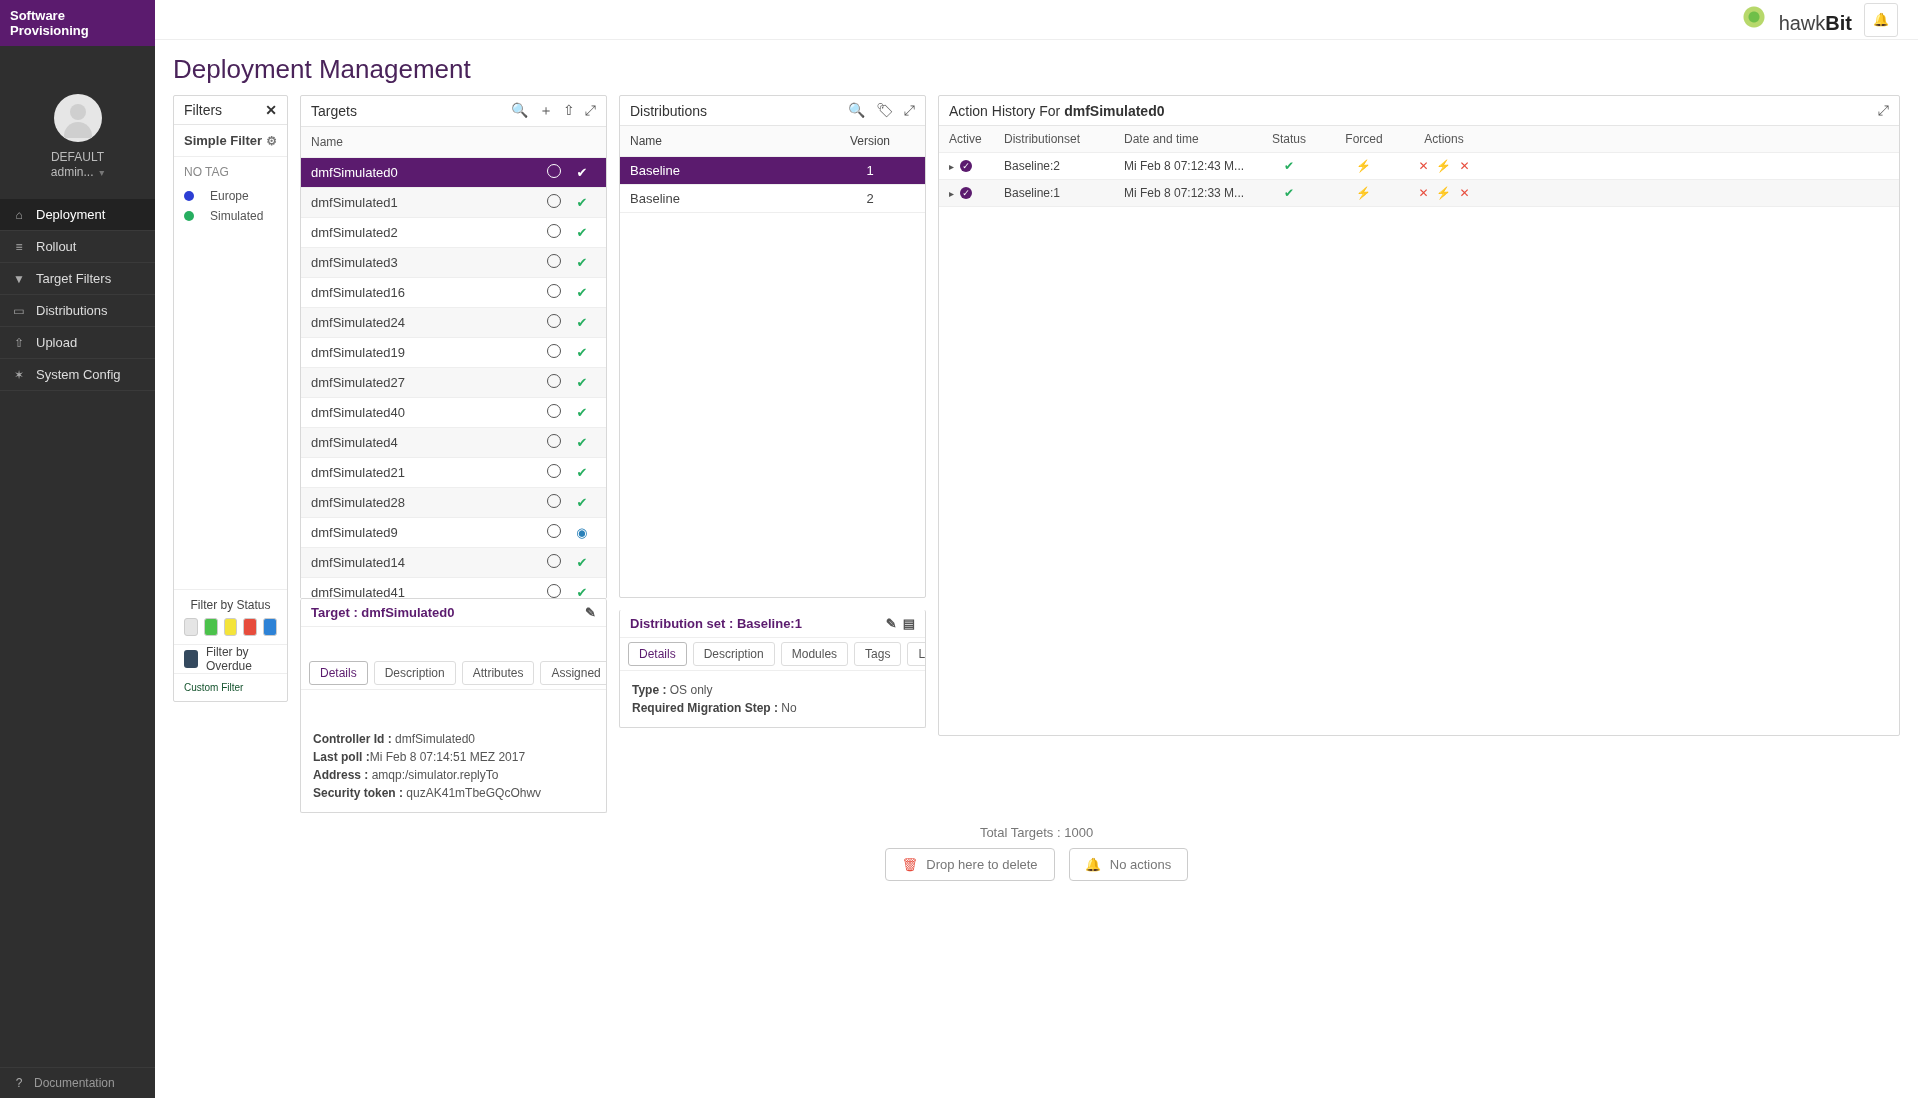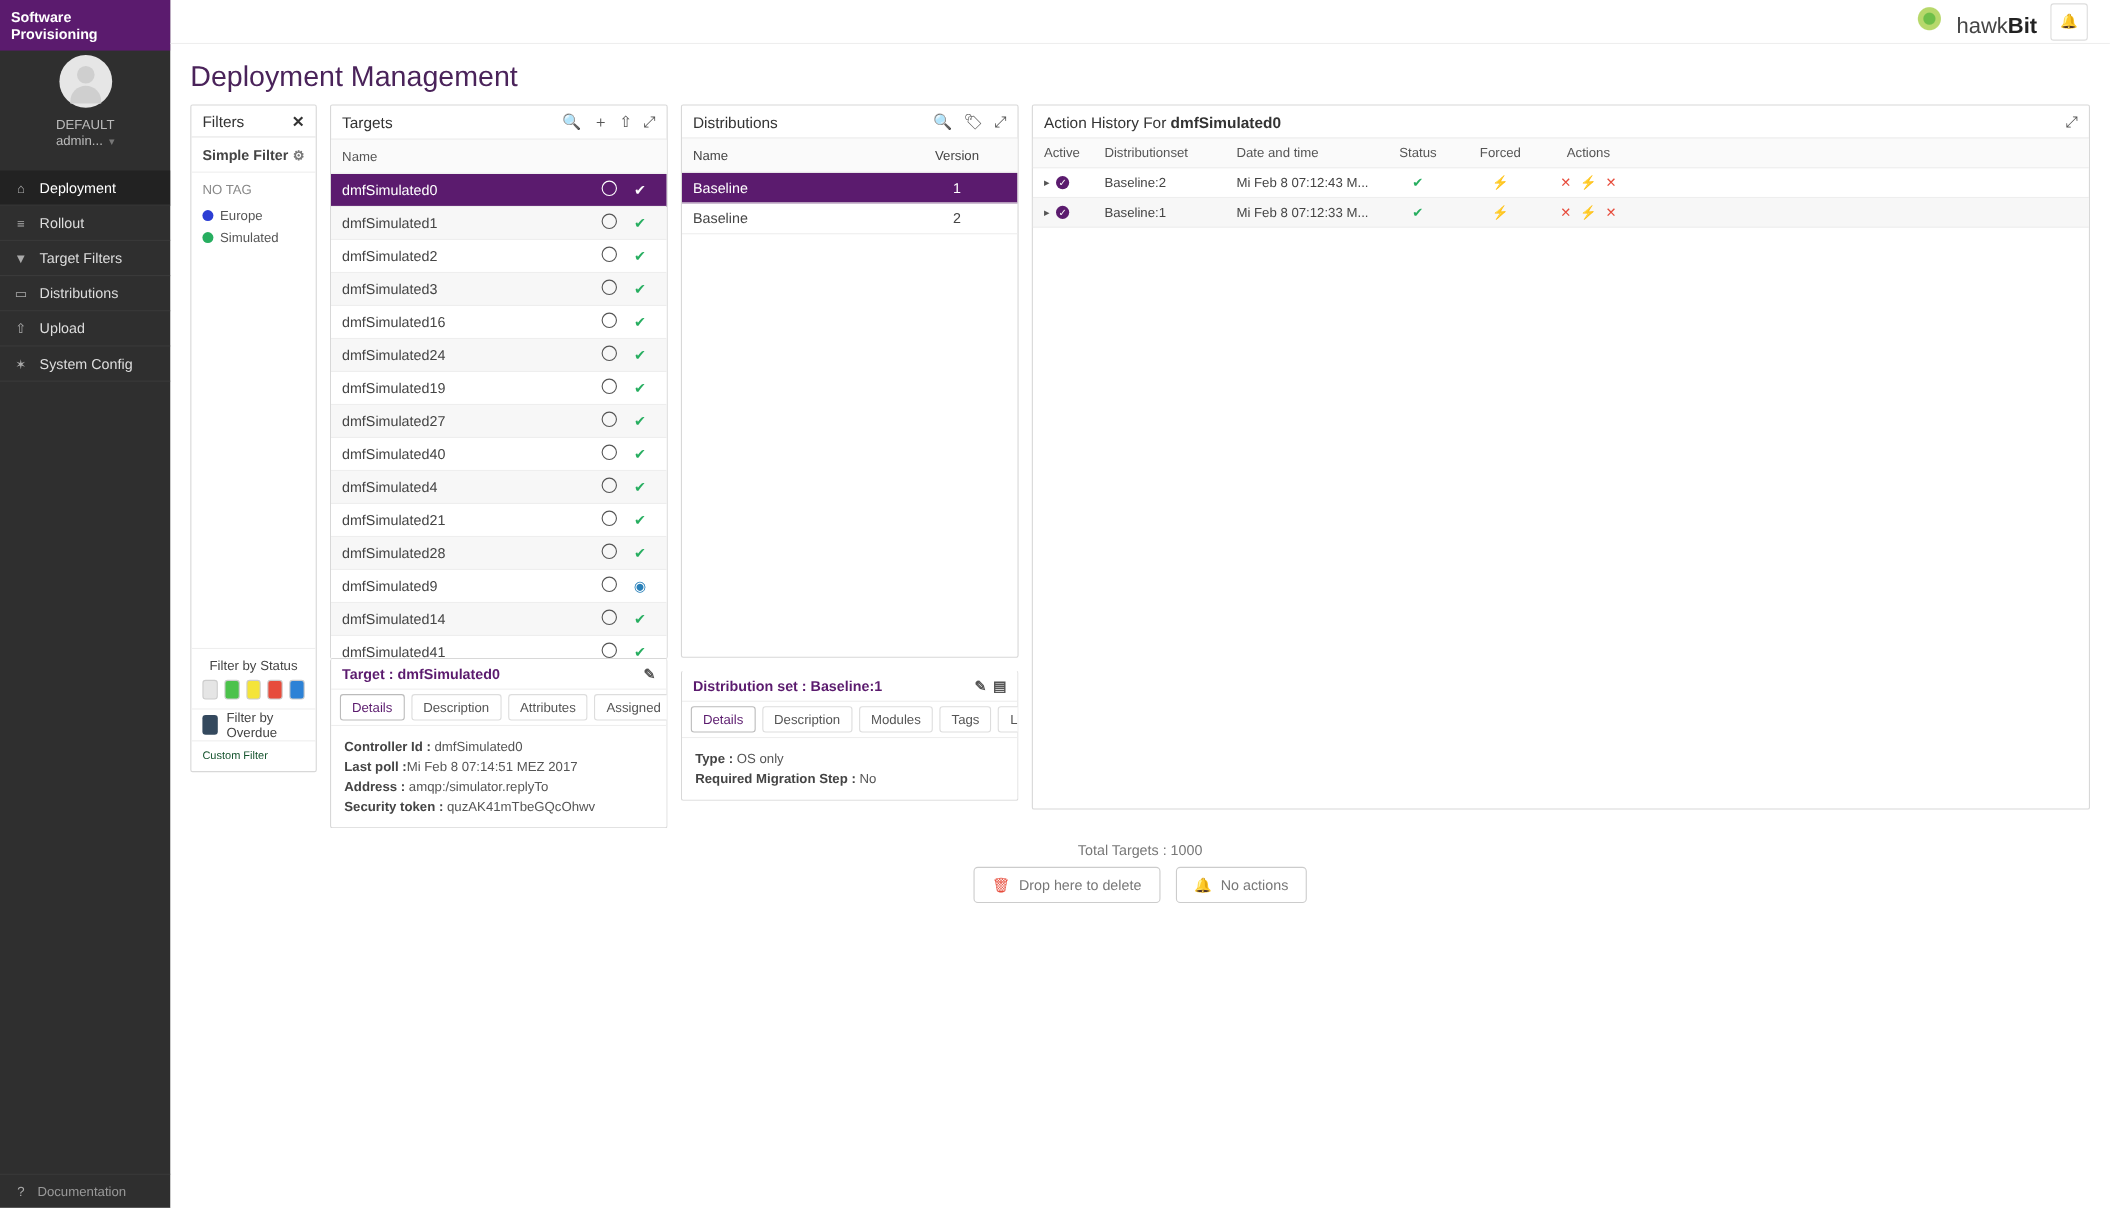--- a/index.html
+++ b/index.html
@@ -14,21 +14,21 @@
   }
   .sidebar {
     position: absolute; left: 0; top: 0; width: 155px; height: 100%;
     background: #2f2f2f; color: #ccc;
     display: flex; flex-direction: column;
   }
   .sidebar-header {
     background: #5b1b6e; color: #fff; font-weight: bold;
     padding: 8px 10px; font-size: 13px;
   }
-  .user-block { text-align: center; padding: 4px 10px 10px; }
+  .user-block { text-align: center; padding: 4px 10px 10px; margin-top: 44px; }
   .avatar {
     width: 48px; height: 48px; border-radius: 50%; background: #e6e6e6;
     margin: 0 auto 8px; position: relative;
   }
   .avatar::before {
     content: ""; position: absolute; left: 50%; top: 10px;
     width: 16px; height: 16px; border-radius: 50%; background: #cfcfcf;
     transform: translateX(-50%);
   }
   .avatar::after {
@@ -89,21 +89,21 @@
   .panel-icons span { cursor: pointer; }
 
   .filters-panel { width: 115px; height: 607px; }
   .filter-section-title {
     padding: 8px 10px; font-weight: bold; font-size: 13px; border-bottom: 1px solid #eee;
     display: flex; justify-content: space-between; align-items: center;
   }
   .gear { color: #777; font-size: 12px; }
   .filter-body { padding: 8px 10px; font-size: 12px; color: #555; flex: 1; }
   .filter-body .no-tag { color: #888; margin-bottom: 10px; }
-  .tag-row { display: flex; align-items: center; gap: 6px; margin: 6px 0; }
+  .tag-row { display: flex; align-items: center; gap: 16px; margin: 6px 0; }
   .tag-dot { width: 10px; height: 10px; border-radius: 50%; }
   .filter-status { border-top: 1px solid #eee; padding: 8px 10px; text-align: center; font-size: 12px; }
   .swatches { display: flex; gap: 6px; justify-content: center; margin-top: 6px; }
   .sw { width: 18px; height: 18px; border-radius: 3px; border: 1px solid #ccc; }
   .overdue-row { display: flex; align-items: center; gap: 8px; padding: 0 10px; border-top: 1px solid #eee; font-size: 12px; }
   .overdue-sw { width: 18px; height: 18px; background: #34495e; border-radius: 3px; }
   .custom-filter { padding: 8px 10px; border-top: 1px solid #eee; font-weight: normal; font-size: 10px; color: #14532d; }
 
   .targets-panel { width: 307px; }
   .dist-panel { width: 307px; }
@@ -377,21 +377,21 @@
                 <div class="col-s2"><span class="status-ok">✔</span></div>
               </div>
               <div class="grid-row">
                 <div class="col-name">dmfSimulated41</div>
                 <div class="col-s1"><span class="status-dot"></span></div>
                 <div class="col-s2"><span class="status-ok">✔</span></div>
               </div>
             </div>
         </div>
 
-        <div class="panel targets-panel details-panel" style="border-top:none;">
+        <div class="panel targets-panel details-panel" style="border-top:none;gap:30px;">
           <div class="details-title">
             <span>
               <span>Target : </span><span>dmfSimulated0</span>
             </span>
             <span class="ticon">
                 <span>✎</span>
               </span>
           </div>
           <div class="tabs" id="target-tabs">
               <div class="tab active">Details</div>

